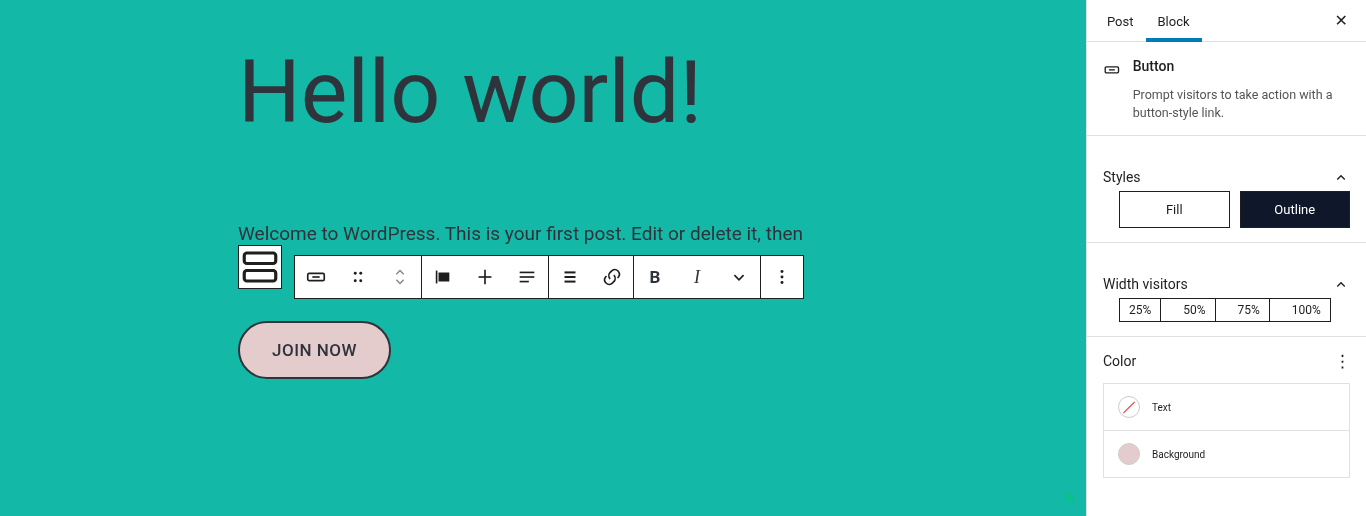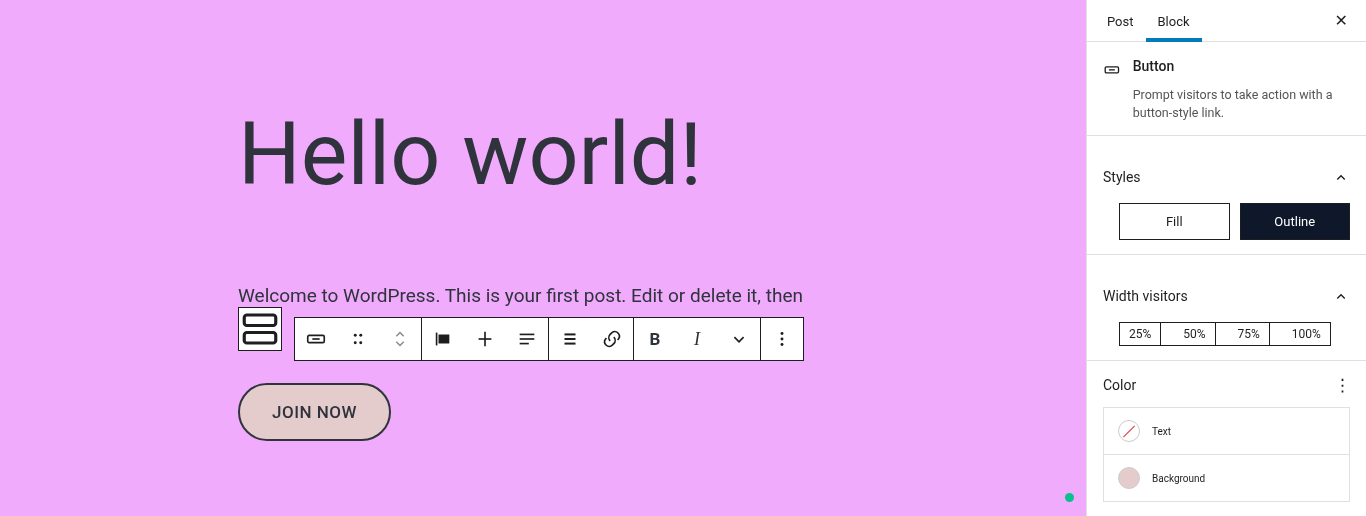--- a/index.html
+++ b/index.html
@@ -9,23 +9,23 @@
   display: flex;
   width: 1366px;
   height: 516px;
   overflow: hidden;
   background: #fff;
 }
 
 
 .canvas {
   flex: 1;
-  background: #f0abfc;
+  background: #14b8a6;
   position: relative;
-  padding: 110px 0 0 238px;
+  padding: 48px 0 0 238px;
   color: #2f333b;
 }
 .post-title {
   font-size: 88px;
   font-weight: 400;
   line-height: 1;
   color: #2f333b;
 }
 .post-p {
   margin-top: 86px;
@@ -147,21 +147,21 @@
   padding: 14px 16px;
 }
 .panel-head {
   display: flex;
   justify-content: space-between;
   align-items: flex-start;
   cursor: pointer;
   margin-top: 19px;
 }
 .panel-title { font-size: 14px; }
-.panel-body { margin-top: 16px; padding-left: 16px; }
+.panel-body { margin-top: 4px; padding-left: 16px; }
 
 .style-btns { display: flex; gap: 10px; }
 .style-btn {
   flex: 1;
   border: 1px solid #1e1e1e;
   padding: 10px 0;
   text-align: center;
   font-size: 13px;
   cursor: pointer;
   background: #fff;

